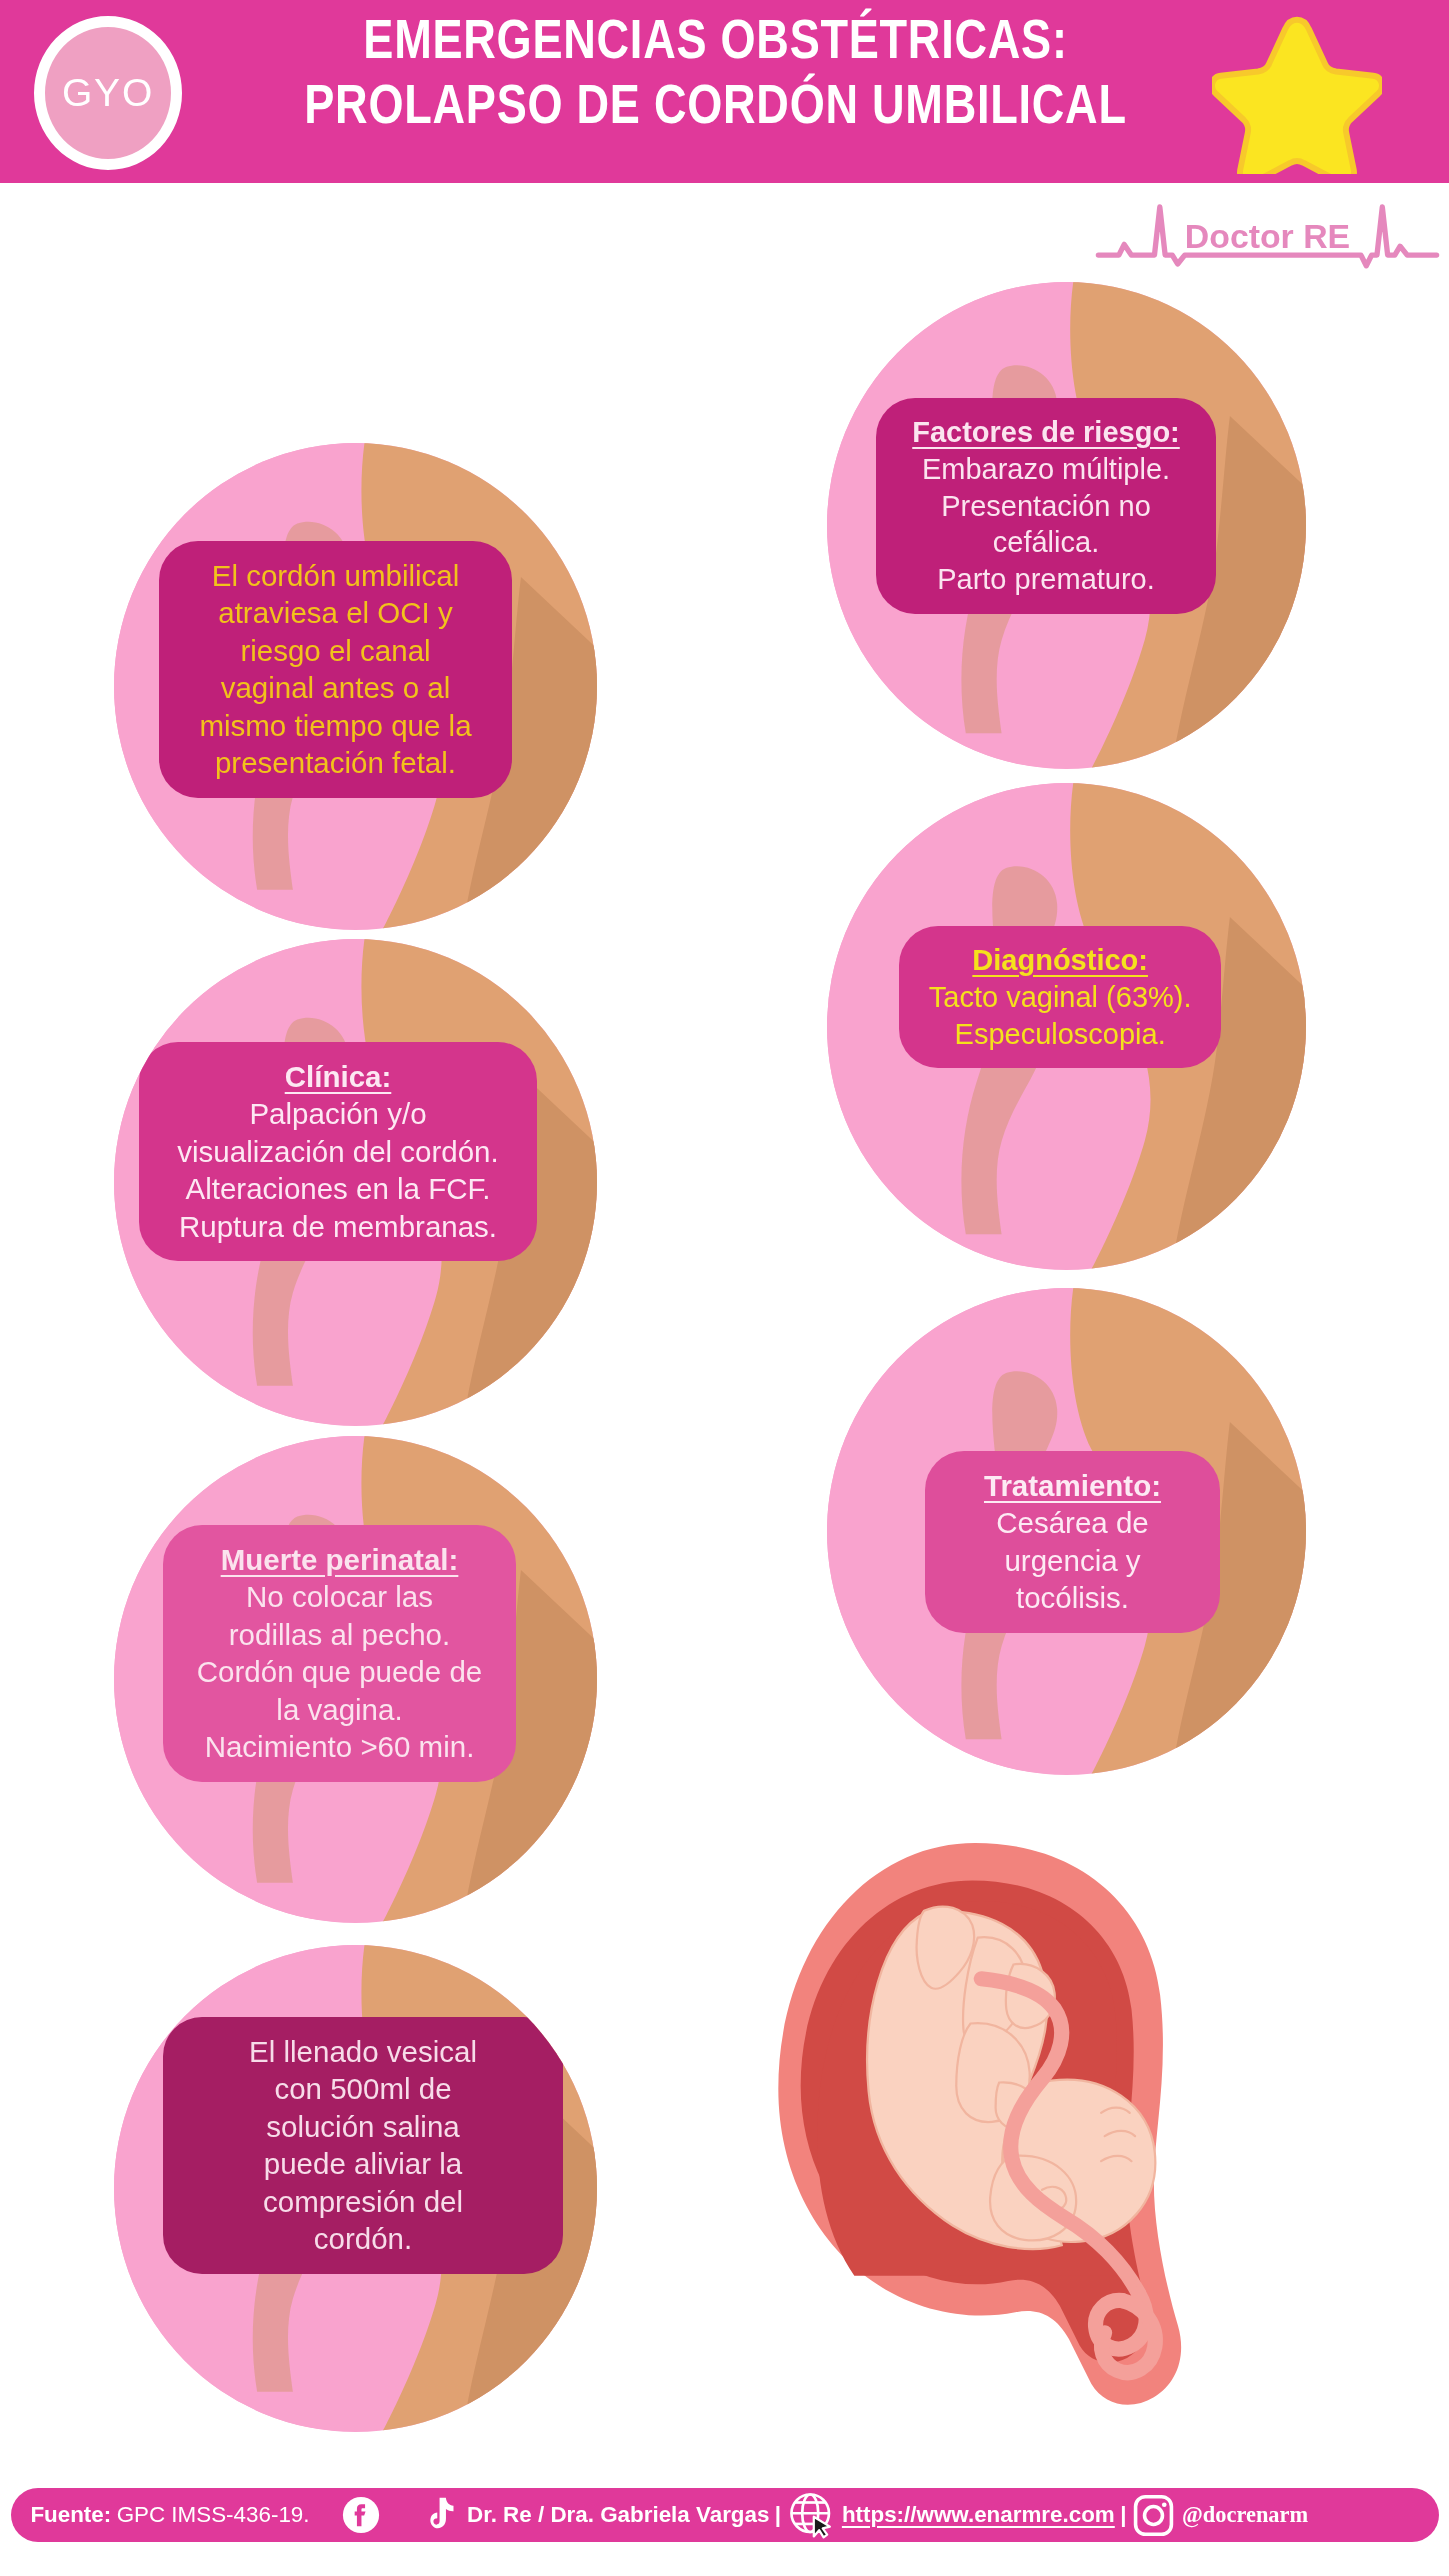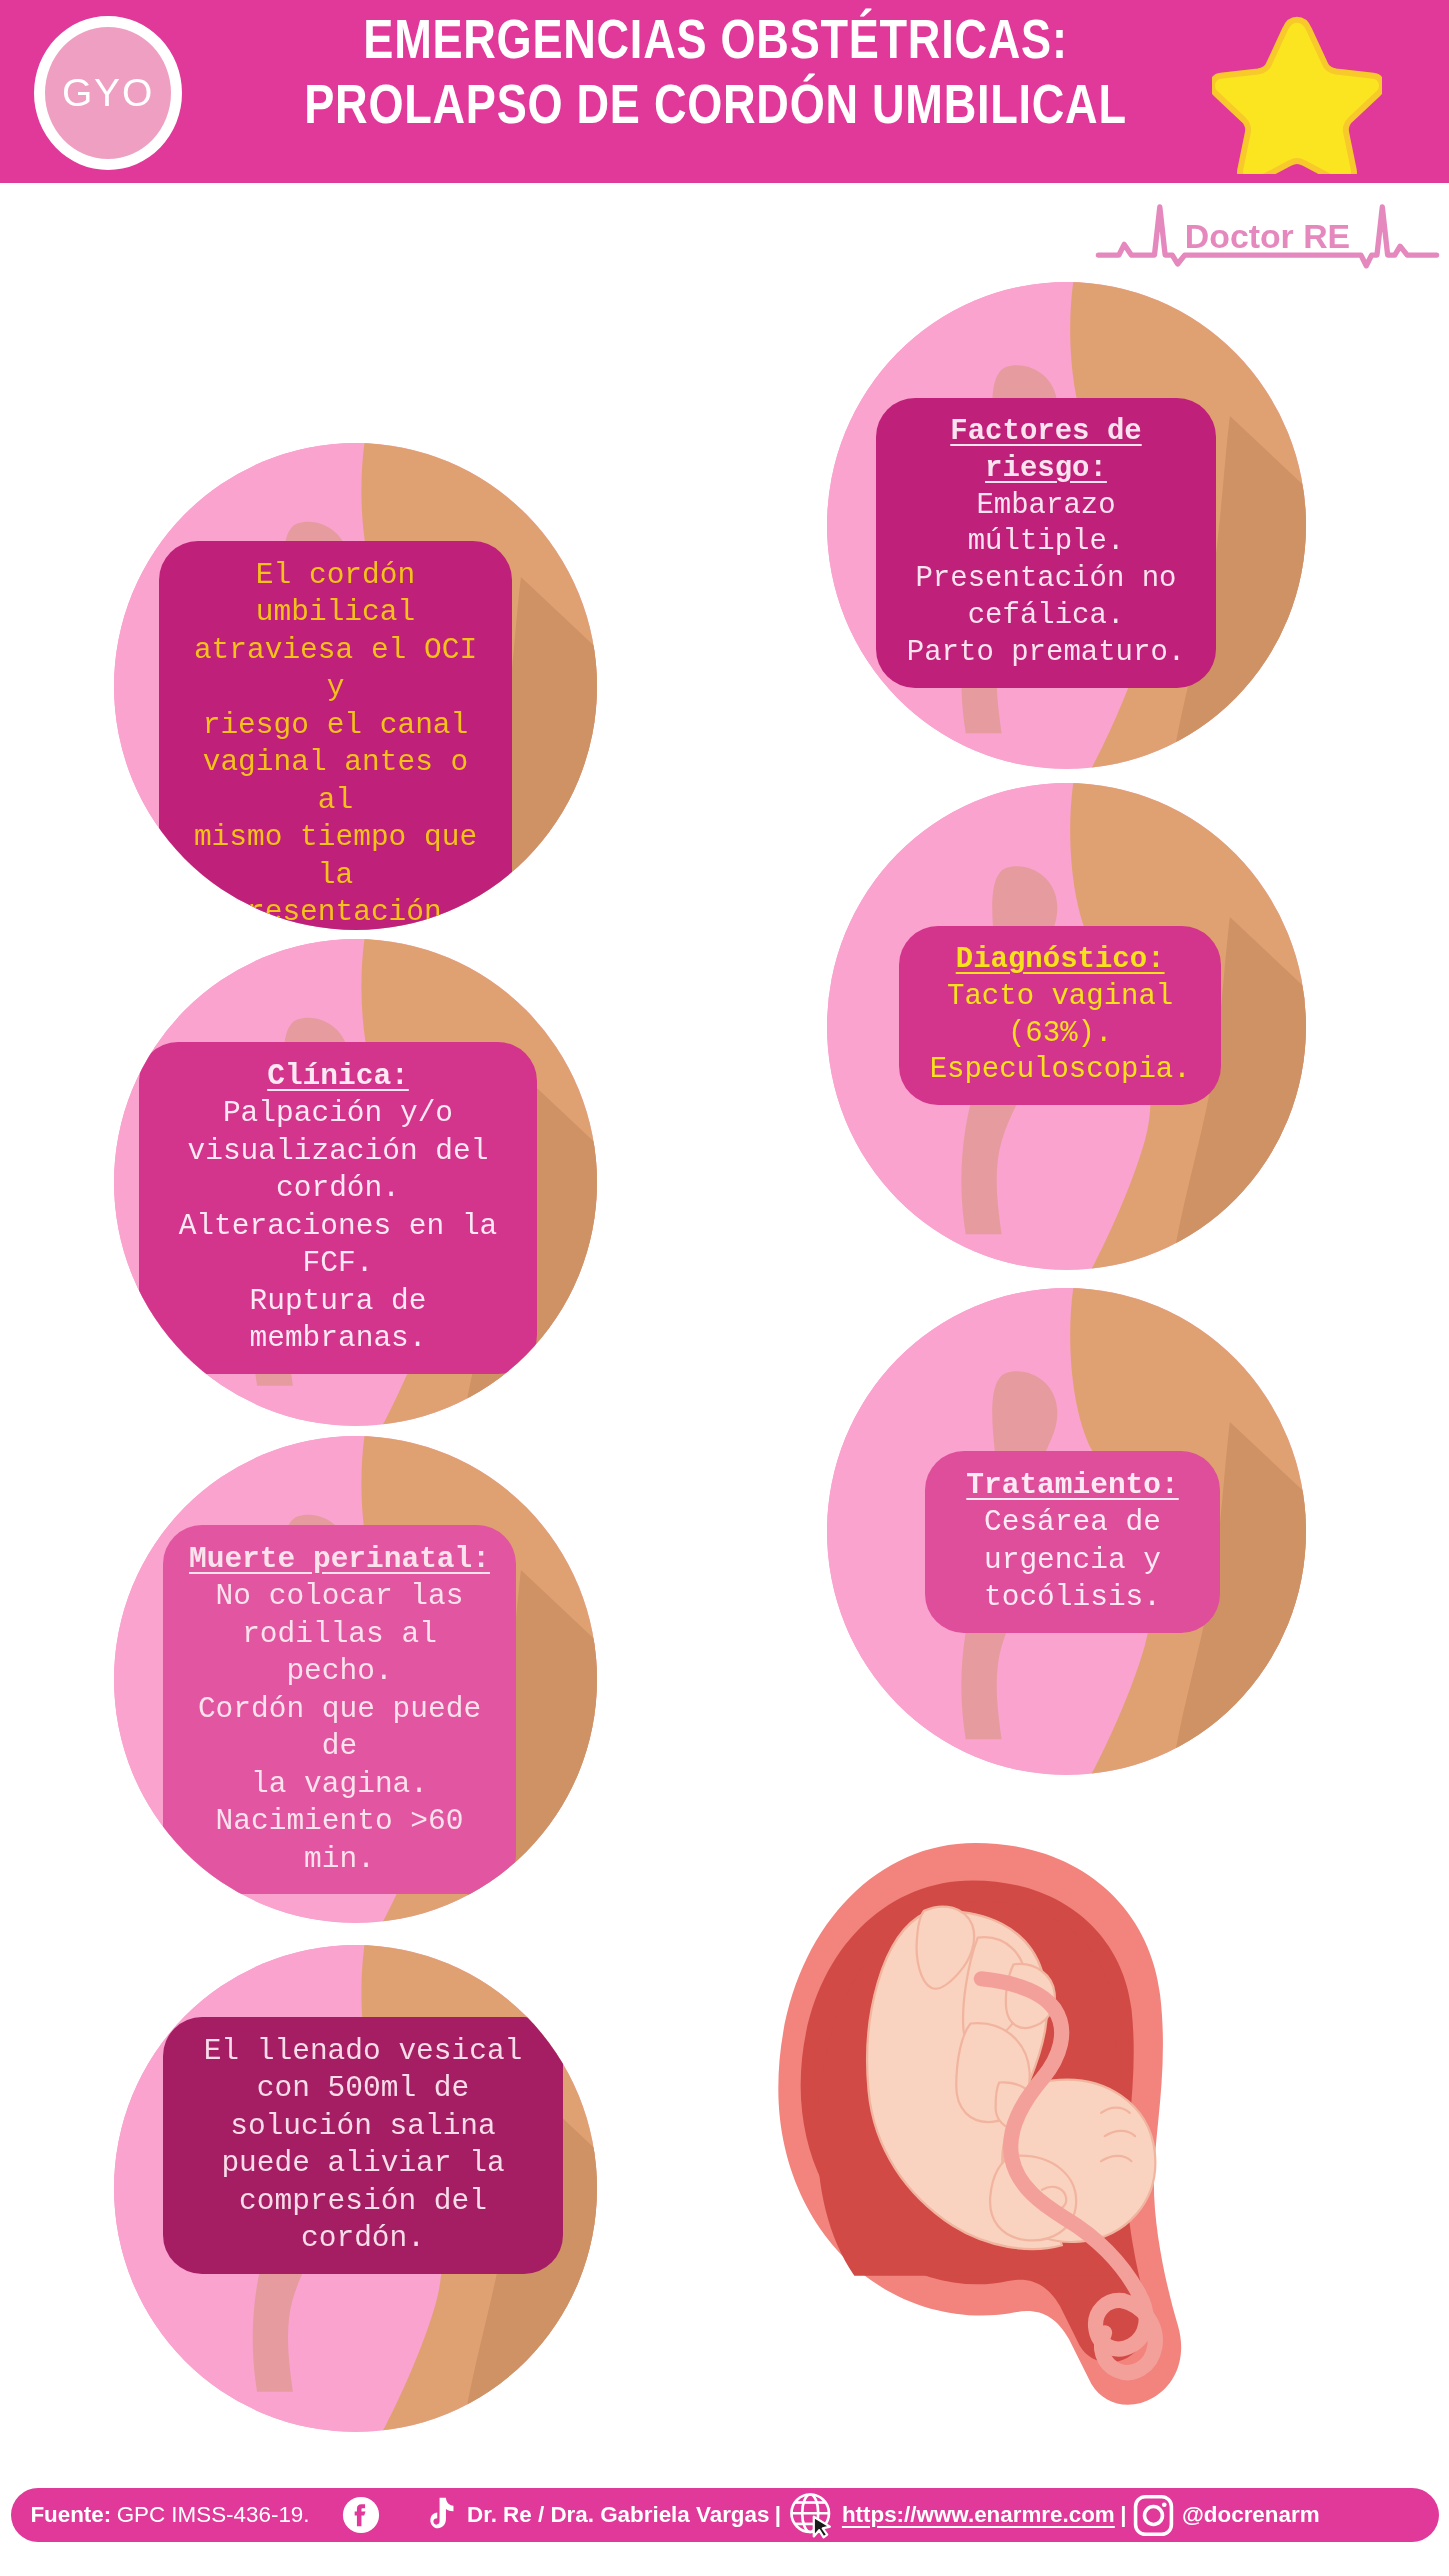--- a/index.html
+++ b/index.html
@@ -80,21 +80,20 @@
     position: absolute;
     left: 0; top: 0; width: 100%; height: 100%;
   }
   .bubble {
     position: absolute;
     border-radius: 39px;
     padding: 16px 19.7px;
     text-align: center;
     line-height: 1.27;
     z-index: 5;
-    font-family: Liberation Mono, monospace;
   }
   .bubble .title {
     display: block;
     font-weight: bold;
     text-decoration: underline;
     text-underline-offset: 4.5px;
   }
   .bubble .ln { display: block; }
 
   
@@ -355,17 +354,17 @@
     <span class="pipe">|</span>
 
     <span class="fico">
       <svg width="43" height="45" viewBox="0 0 48 50">
         <rect x="4" y="4" width="40" height="42" rx="11" ry="11" fill="none" stroke="#ffffff" stroke-width="4"></rect>
         <circle cx="24" cy="25" r="10" fill="none" stroke="#ffffff" stroke-width="4"></circle>
         <circle cx="36" cy="13" r="2.6" fill="#ffffff"></circle>
       </svg>
     </span>
 
-    <span class="seg" style="margin-left:7.2px;">@docrenarm</span>
+    <span class="seg" style="margin-left:7.2px;font-family:Liberation Serif, serif;">@docrenarm</span>
   </div>
 
 </div>
 
 
 </body></html>

